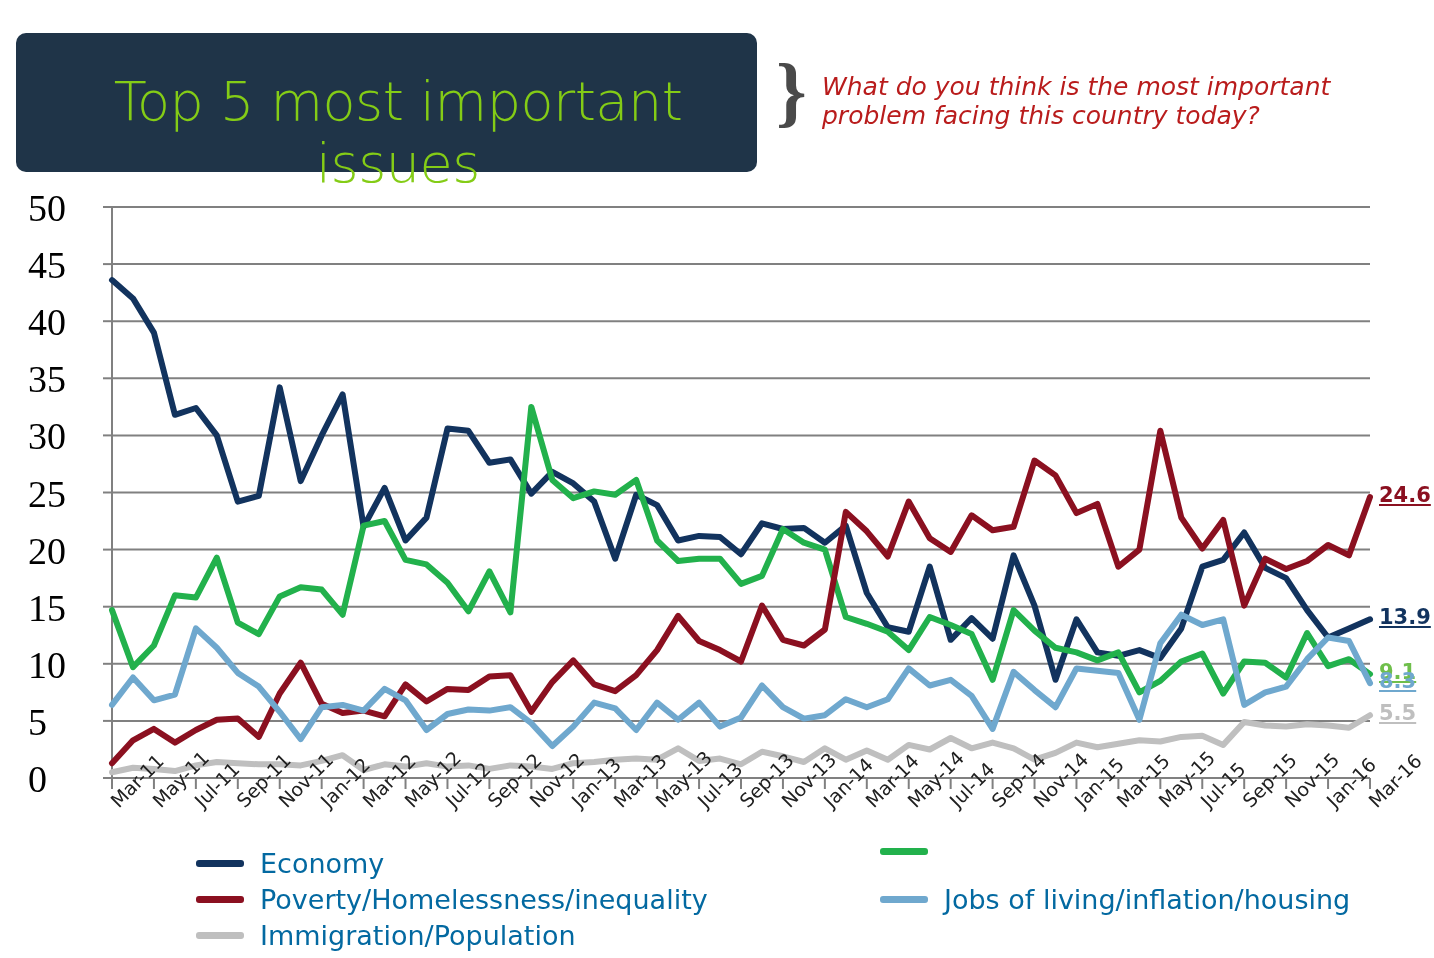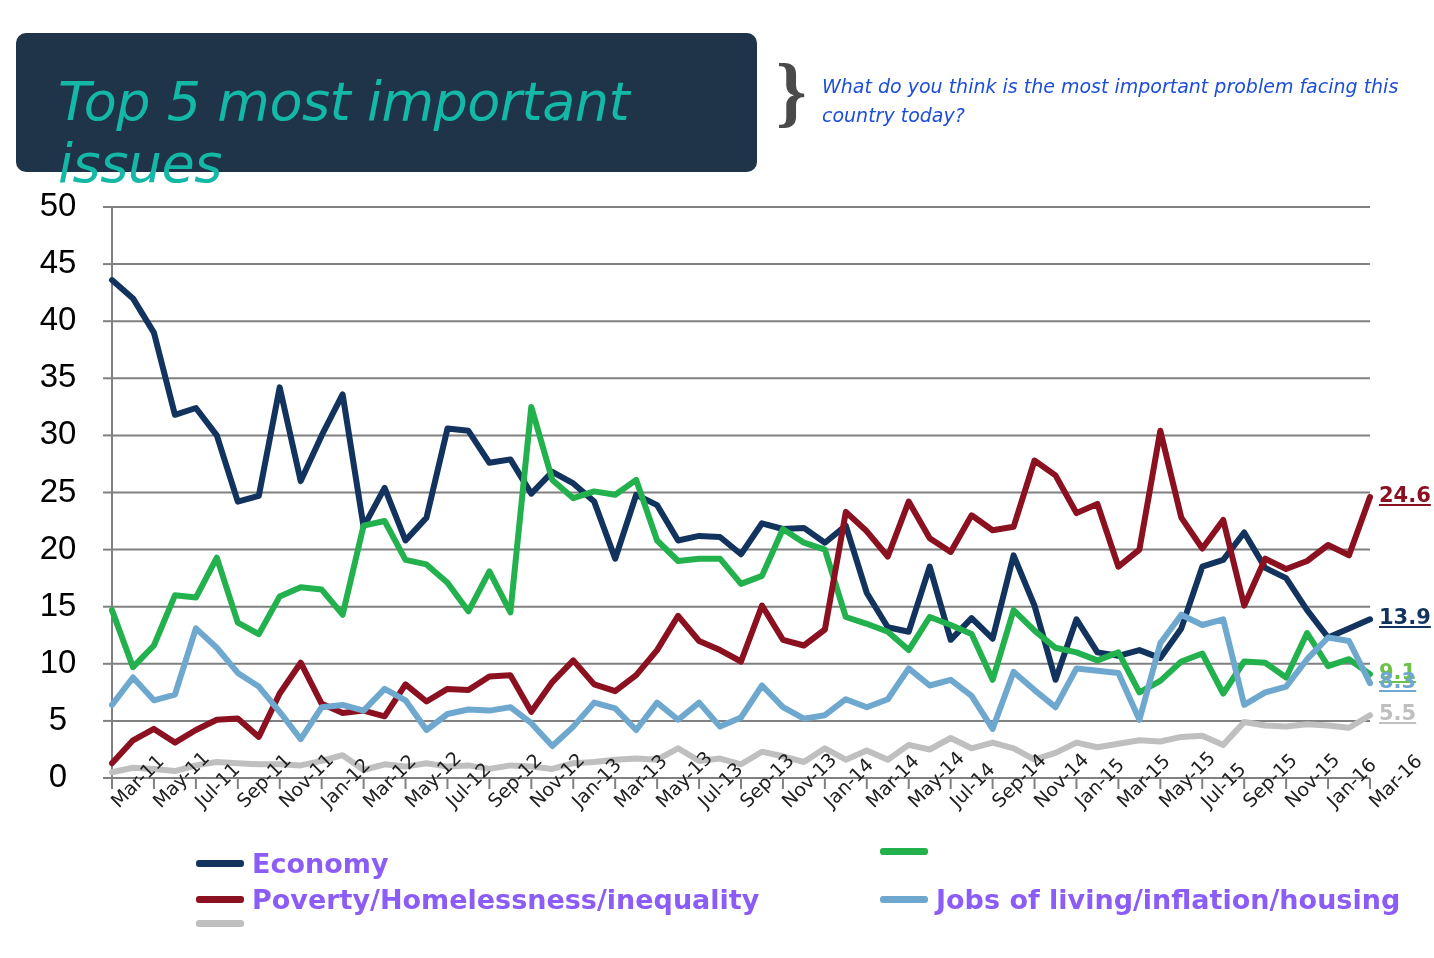--- a/index.html
+++ b/index.html
@@ -8,57 +8,58 @@
     font-family:"Liberation Sans", sans-serif;
     position:relative;overflow:hidden;
   }
   
   #title-box{
     position:absolute;left:16px;top:33px;width:741px;height:139px;
     background:#1F3448;border-radius:10px;
   }
   #title-text{
     position:absolute;left:42px;top:38px;width:680px;
-    color:#14b8a6;font-size:54px;line-height:62px;
-    font-style:italic;font-weight:300;letter-spacing:-0.5px;
+    color:#84cc16;font-size:54px;line-height:62px;
+    font-weight:300;letter-spacing:-0.5px;
     font-family:"DejaVu Sans", sans-serif;
+    text-align:center;
   }
   #brace{
     position:absolute;left:776px;top:52px;
     font-size:78px;color:#4A4A4A;font-family:"Liberation Serif", serif;
     font-weight:bold;line-height:78px;
   }
   #subtitle{
     position:absolute;left:822px;top:72px;width:580px;
-    font-size:19px;line-height:29px;font-style:italic;color:#1d4ed8;
+    font-size:25px;line-height:29px;font-style:italic;color:#b91c1c;
     font-family:"DejaVu Sans", sans-serif;
   }
   
   #chart-area{position:absolute;left:0;top:0;width:1434px;height:958px;}
   .ylabel{
-    position:absolute;width:60px;text-align:center;
-    font-size:33px;color:#000;font-family:Liberation Sans, sans-serif;
+    position:absolute;width:60px;text-align:left;
+    font-size:38px;color:#000;font-family:Liberation Serif, serif;
   }
   .xlabel{
     position:absolute;font-size:19px;color:#202020;
     font-family:"DejaVu Sans", sans-serif;
     transform-origin:left top;transform:rotate(-45deg);
     white-space:nowrap;
   }
   .endlabel{
     position:absolute;left:1379px;font-size:21px;font-weight:bold;
     font-family:"DejaVu Sans", sans-serif;white-space:nowrap;text-decoration:underline;
   }
   
   #legend{position:absolute;left:196px;top:848px;width:1180px;}
   .leg-item{position:absolute;display:flex;align-items:center;}
   .leg-swatch{width:48px;height:7px;border-radius:3px;display:inline-block;}
   .leg-label{
-    font-size:27px;color:#8b5cf6;margin-left:8px;
-    font-family:"DejaVu Sans", sans-serif;white-space:nowrap;font-weight:bold;
+    font-size:27px;color:#0369a1;margin-left:16px;
+    font-family:"DejaVu Sans", sans-serif;white-space:nowrap;
   }
 </style>
 </head>
 <body>
 
 <div id="title-box">
   <div id="title-text">Top 5 most important issues</div>
 </div>
 <div id="brace">}</div>
 <div id="subtitle">What do you think is the most important problem facing this country today?</div>
@@ -139,14 +140,15 @@
     <div class="leg-item" style="left: 0px; top: 36px; justify-content: center;">
       <span class="leg-swatch" style="background: rgb(139, 16, 32);"></span>
       <span class="leg-label">Poverty/Homelessness/inequality</span>
     </div>
     <div class="leg-item" style="left: 684px; top: 36px;">
       <span class="leg-swatch" style="background: rgb(111, 168, 206);"></span>
       <span class="leg-label">Jobs of living/inflation/housing</span>
     </div>
     <div class="leg-item" style="left: 0px; top: 72px;">
       <span class="leg-swatch" style="background: rgb(191, 191, 191);"></span>
+      <span class="leg-label">Immigration/Population</span>
     </div>
   </div>
 
 </body></html>

